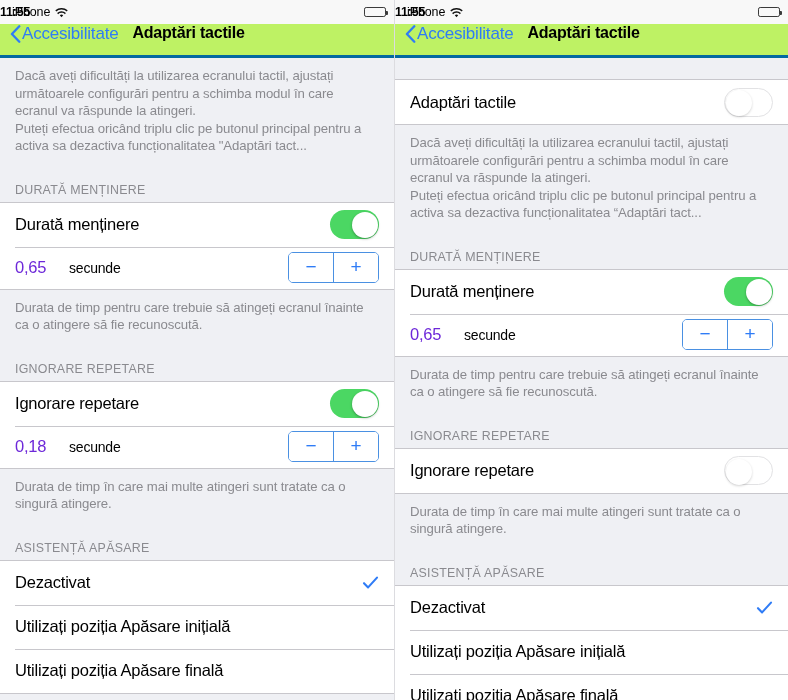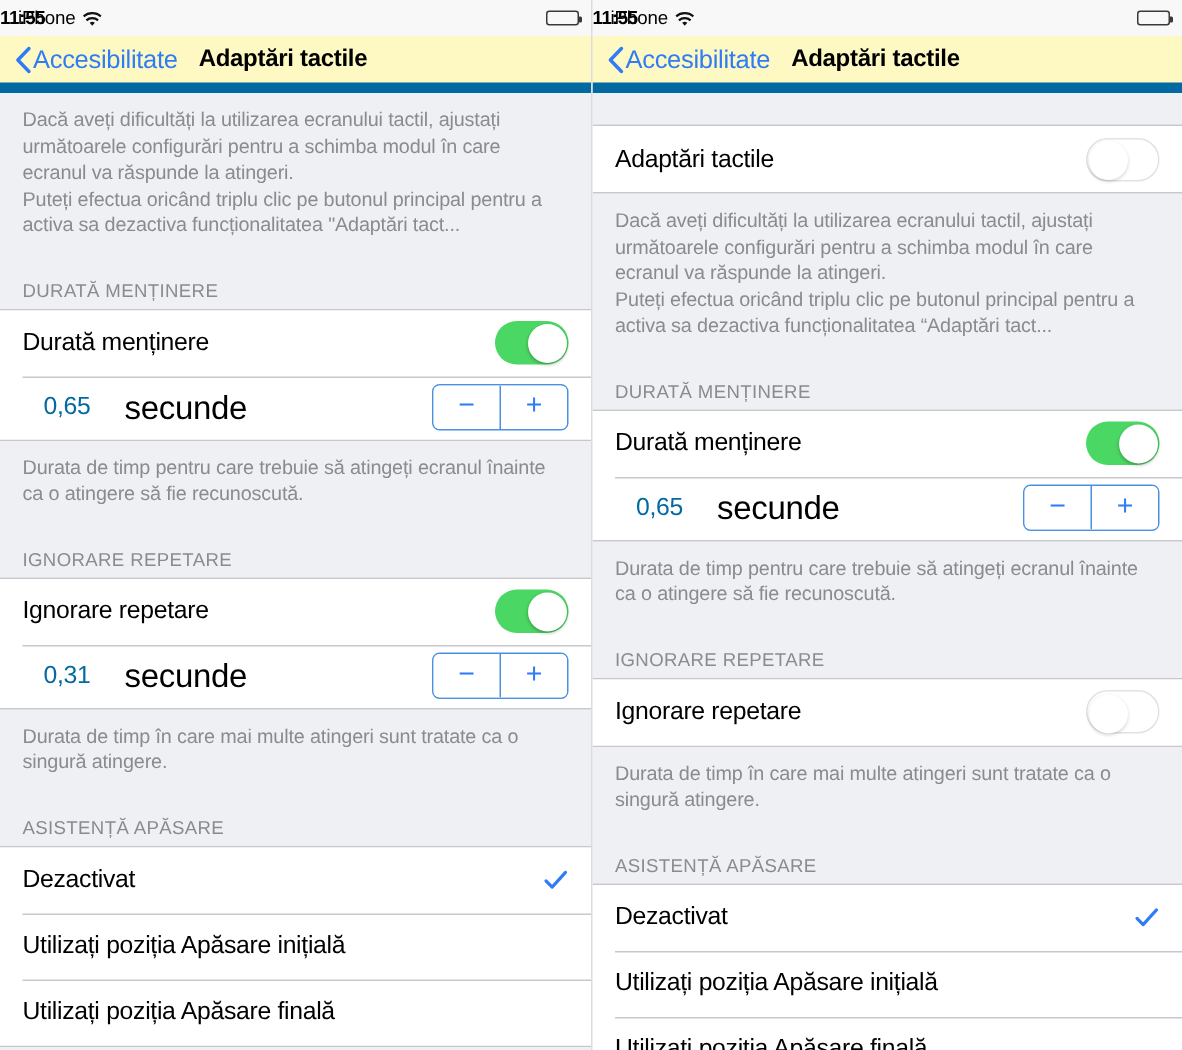--- a/index.html
+++ b/index.html
@@ -36,23 +36,23 @@
     position:relative;box-sizing:border-box;padding:1px;
   }
   .battery::after{
     content:"";position:absolute;right:-3px;top:3px;width:1.6px;height:4px;
     background:#3a3a3a;border-radius:0 1px 1px 0;
   }
   .battery-fill{height:100%;background:#1a1a1a;border-radius:1px;}
 
   
   .navbar{
-    height:31px;background:#fef9c3;
-    display:flex;align-items:center;padding:0 10px;
-    border-bottom:7px solid #0369a1;position:relative;
+    height:31px;background:#bef264;
+    display:flex;align-items:flex-start;padding:0 10px;
+    border-bottom:3px solid #0369a1;position:relative;
   }
   .nav-back{display:flex;align-items:center;cursor:pointer;gap:1px;}
   .chev{width:11px;height:18px;flex:0 0 auto;}
   .nav-back-label{color:#2f7cf6;font-size:17px;letter-spacing:-0.2px;}
   .nav-title{
     font-size:16px;font-weight:bold;color:#000;
     margin-left:14px;letter-spacing:-0.2px;
   }
 
   
@@ -78,23 +78,23 @@
     background:#fff;position:relative;box-sizing:border-box;
   }
   .row + .row::before{
     content:"";position:absolute;left:15px;right:0;top:0;height:1px;background:#c8c7cc;
   }
   .row-label{font-size:16.5px;color:#000;letter-spacing:-0.2px;}
   .row-spacer{flex:1;}
 
   .stepper-row{min-height:42px;}
   .stepper-val{
-    font-size:16.5px;color:#0369a1;width:54px;letter-spacing:-0.2px;margin-left:14px;
-  }
-  .stepper-unit{font-size:22px;color:#000;letter-spacing:-0.2px;}
+    font-size:16.5px;color:#6d28d9;width:54px;letter-spacing:-0.2px;
+  }
+  .stepper-unit{font-size:14px;color:#000;letter-spacing:-0.2px;}
 
   
   .toggle{
     width:49px;height:29px;border-radius:15px;position:relative;
     flex:0 0 auto;cursor:pointer;box-sizing:border-box;
   }
   .toggle.on{background:#4bd763;}
   .toggle.off{background:#fff;border:1px solid #e2e2e4;}
   .toggle .knob{
     position:absolute;top:1.5px;width:26px;height:26px;border-radius:50%;
@@ -195,21 +195,21 @@
       <div class="section-header">IGNORARE REPETARE</div>
       <div class="group">
         <div class="row">
           <span class="row-label">Ignorare repetare</span>
           <span class="row-spacer"></span>
           <span class="toggle on">
               <span class="knob"></span>
             </span>
         </div>
         <div class="row stepper-row">
-          <span class="stepper-val">0,31</span>
+          <span class="stepper-val">0,18</span>
           <span class="stepper-unit">secunde</span>
           <span class="row-spacer"></span>
           <span class="stepper">
             <span class="stepper-btn minus">
                 <span class="glyph">−</span>
               </span>
             <span class="stepper-btn plus">
                 <span class="glyph">+</span>
               </span>
           </span>

